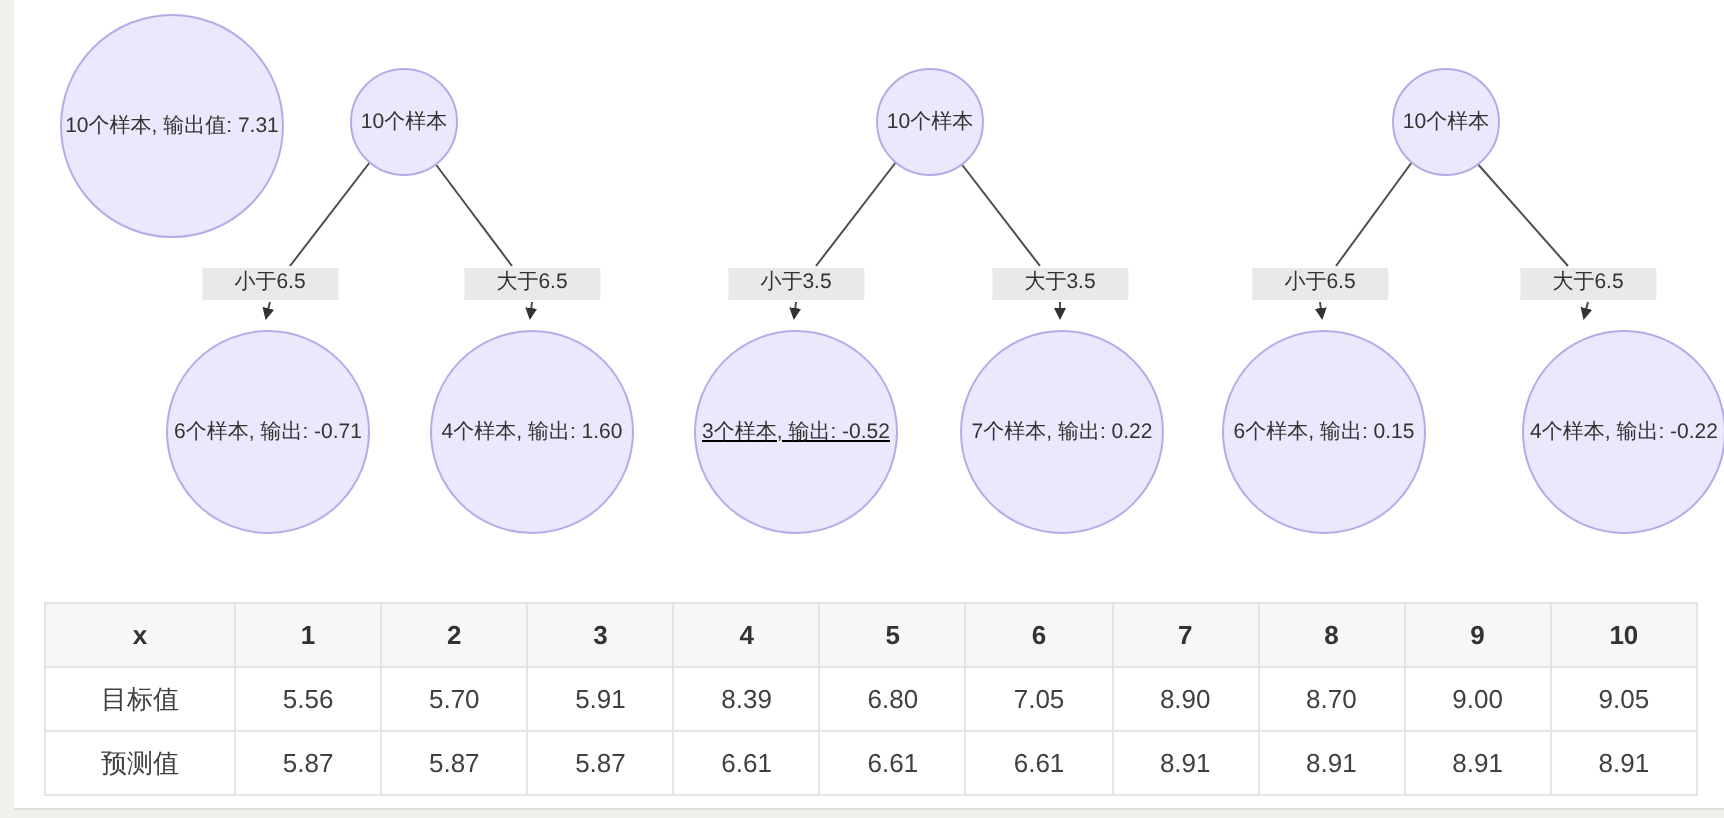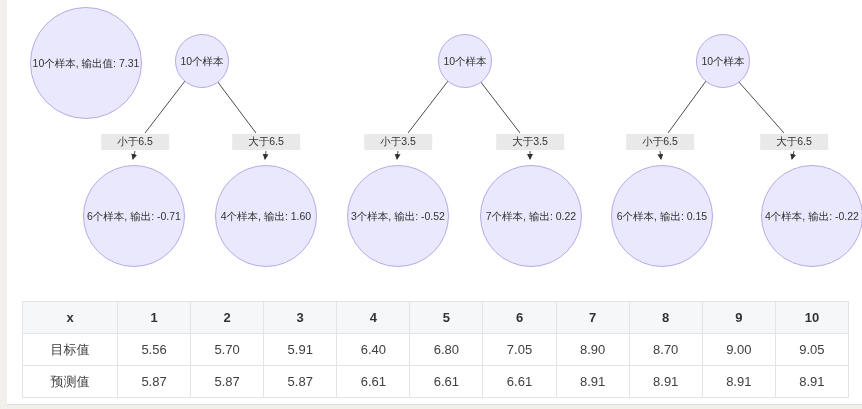--- a/index.html
+++ b/index.html
@@ -86,21 +86,21 @@
 </div>
 <div class="node leaf" style="left:215px;">
   <span class="node-text">4个样本, 输出: 1.60</span>
 </div>
 
 <div class="node root" style="left:438px;">
   <span class="node-text">10个样本</span>
 </div>
 <div class="cond" style="left:398px;">小于3.5</div>
 <div class="cond" style="left:530px;">大于3.5</div>
-<div class="node leaf" style="left:347px;">
+<div class="node leaf" style="left:347px;text-decoration:underline;">
   <span class="node-text">3个样本, 输出: -0.52</span>
 </div>
 <div class="node leaf" style="left:480px;">
   <span class="node-text">7个样本, 输出: 0.22</span>
 </div>
 
 <div class="node root" style="left:696px;">
   <span class="node-text">10个样本</span>
 </div>
 <div class="cond" style="left:660px;">小于6.5</div>
@@ -140,21 +140,21 @@
       <th>9</th>
       <th>10</th>
     </tr>
   </thead>
   <tbody>
     <tr>
       <td>目标值</td>
       <td>5.56</td>
       <td>5.70</td>
       <td>5.91</td>
-      <td>6.40</td>
+      <td>8.39</td>
       <td>6.80</td>
       <td>7.05</td>
       <td>8.90</td>
       <td>8.70</td>
       <td>9.00</td>
       <td>9.05</td>
     </tr>
     <tr>
       <td>预测值</td>
       <td>5.87</td>

